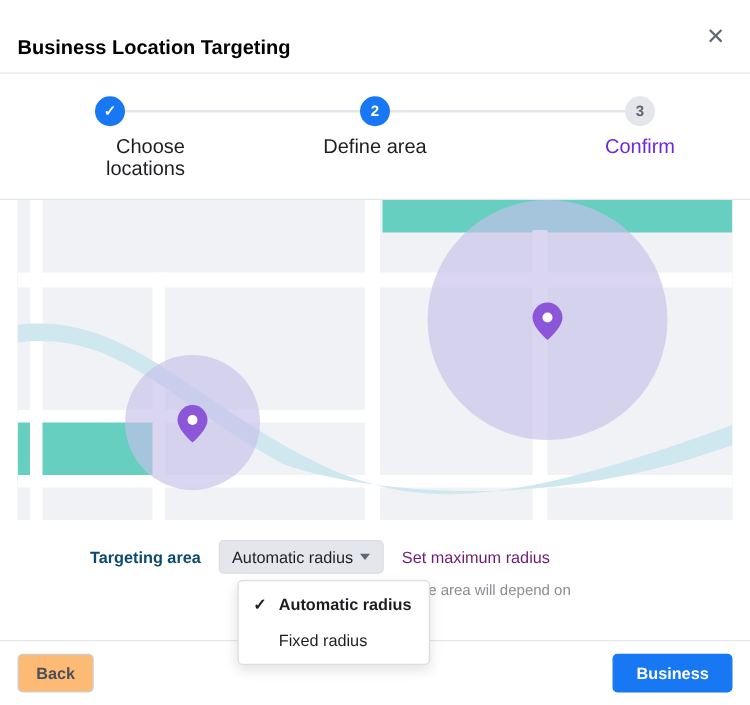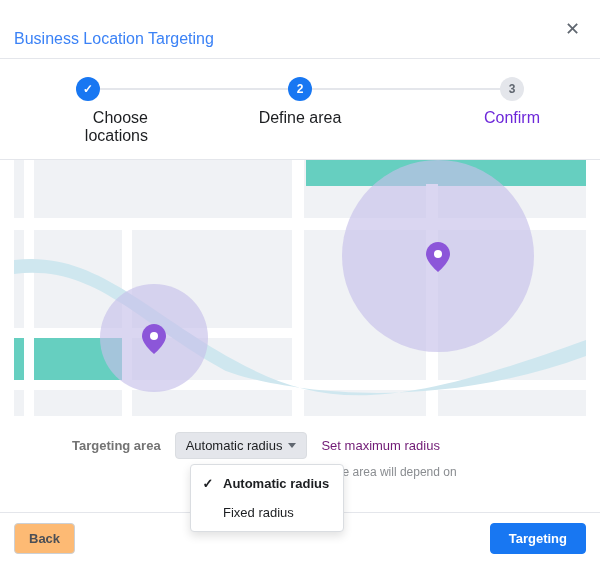--- a/index.html
+++ b/index.html
@@ -13,22 +13,22 @@
   }
 
   .modal-header {
     display: flex;
     align-items: center;
     justify-content: space-between;
     padding: 10px 16px 10px 14px;
   }
   .modal-title {
     font-size: 16px;
-    font-weight: 400;
-    color: #3b82f6;
+    font-weight: 700;
+    color: #000000;
     margin-top: 20px;
   }
   .close-x {
     font-size: 18px;
     color: #606770;
     cursor: pointer;
     line-height: 1;
     padding: 4px;
   }
   .hr { border: none; border-top: 1px solid #e4e6eb; }
@@ -89,21 +89,21 @@
     position: relative;
   }
   .config-row {
     display: flex;
     align-items: center;
     gap: 14px;
     flex-wrap: wrap;
   }
   .config-label {
     font-weight: 600;
-    color: #737373;
+    color: #0c4a6e;
     margin-left: 58px;
   }
   .dropdown-trigger {
     background: #e4e6eb;
     border: 1px solid #dadde1;
     border-radius: 4px;
     padding: 5px 10px;
     font-size: 13px;
     color: #1c1e21;
     cursor: pointer;
@@ -268,14 +268,14 @@
     </div>
     <div class="dropdown-item">
       <span class="check-slot"></span>
       <span>Fixed radius</span>
     </div>
   </div>
 </div>
 
 <div class="footer">
   <button class="btn btn-secondary">Back</button>
-  <button class="btn btn-primary">Targeting</button>
+  <button class="btn btn-primary">Business</button>
 </div>
 
 </body></html>

